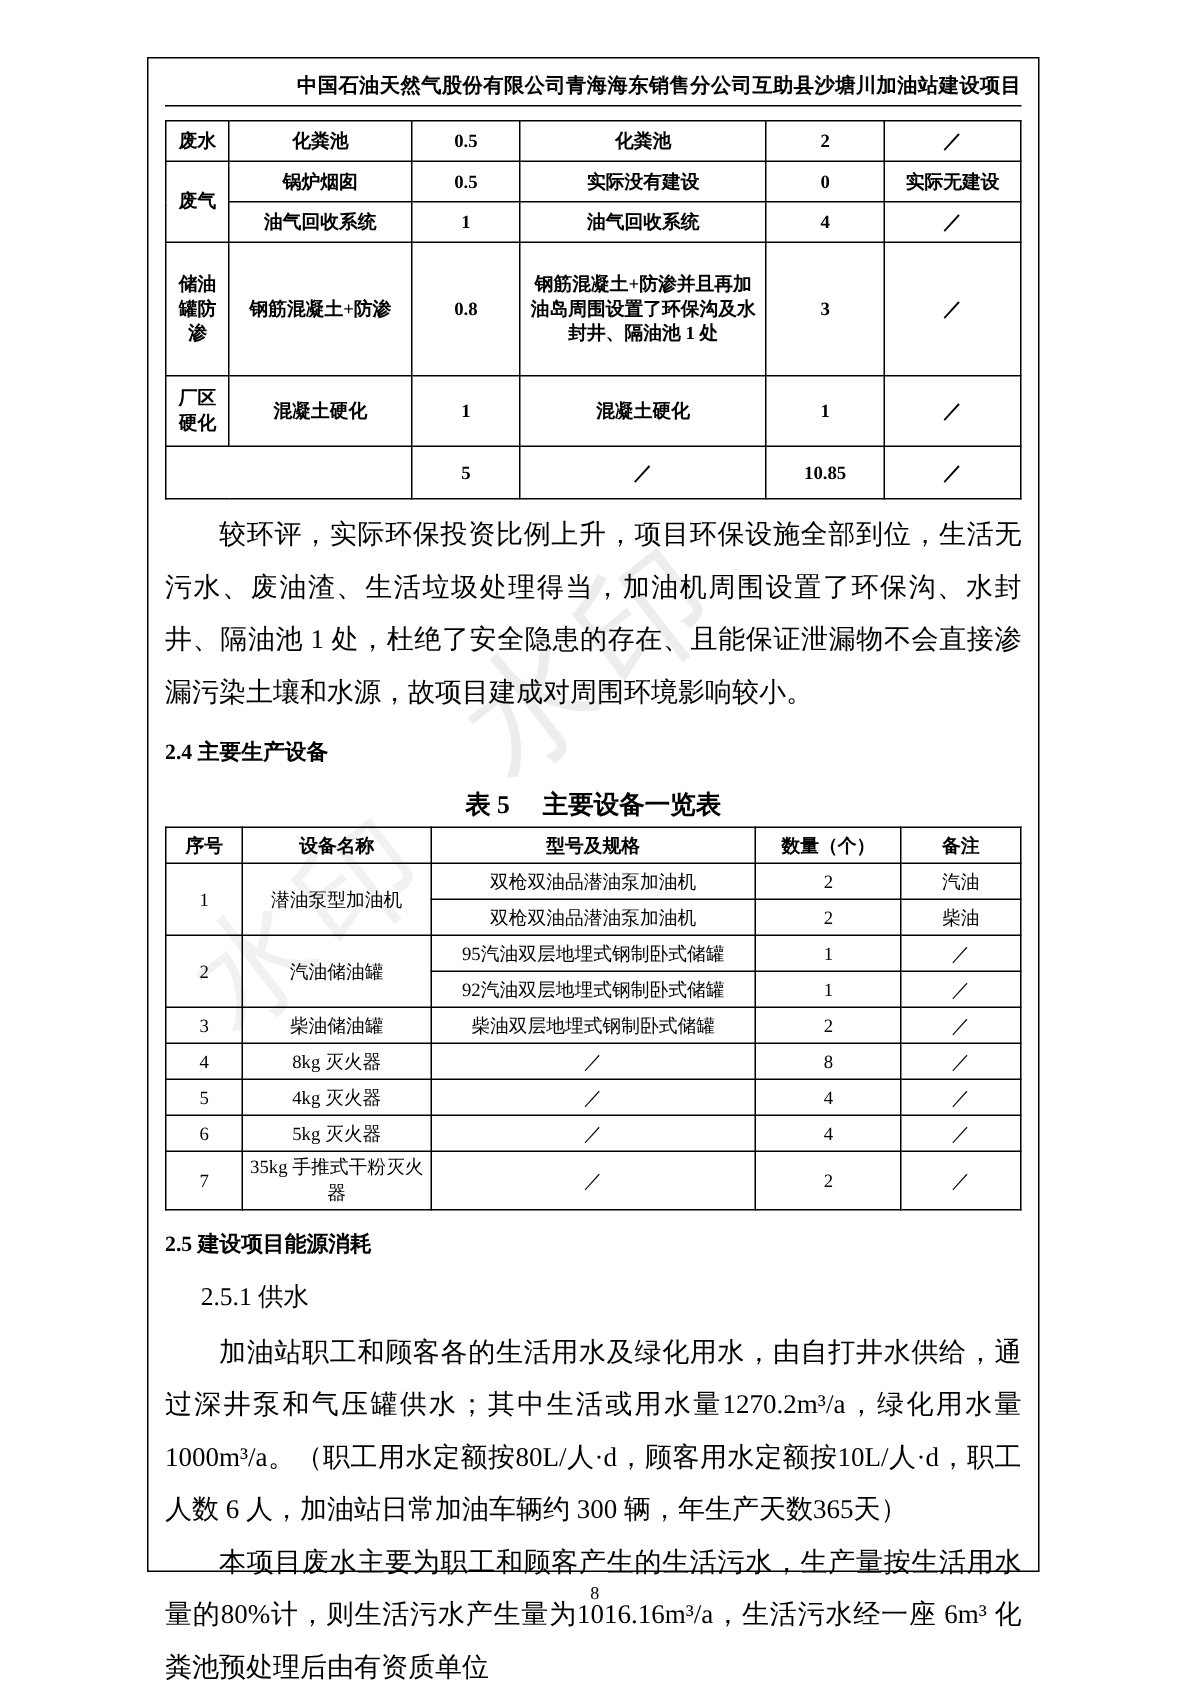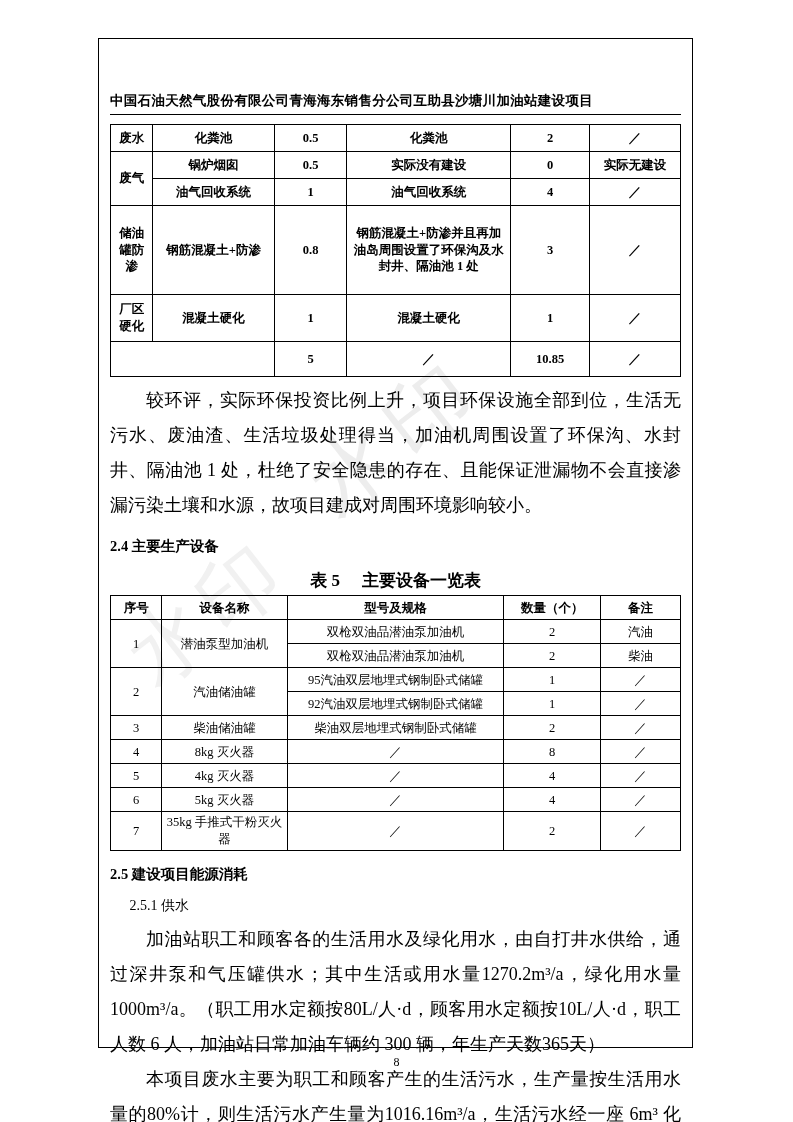--- a/index.html
+++ b/index.html
@@ -30,29 +30,28 @@
     pointer-events: none;
   }
   .content {
     position: absolute;
     left: 110px;
     top: 48px;
     width: 571px;
   }
   
   .doc-header {
-    text-align: left;
+    text-align: right;
     font-size: 13.5px;
     font-weight: bold;
     letter-spacing: 0.3px;
     padding-bottom: 4px;
     border-bottom: 1.2px solid #000;
     margin-bottom: 9px;
     font-family: "Liberation Serif", "DejaVu Serif", serif;
-    margin-top: 44px;
   }
   
   table {
     border-collapse: collapse;
     width: 100%;
     font-size: 12.5px;
     font-family: "Liberation Serif", "DejaVu Serif", serif;
   }
   table td, table th {
     border: 1px solid #000;
@@ -80,21 +79,21 @@
   p.indent {
     text-indent: 2em;
   }
   .sec-title {
     font-size: 14.5px;
     font-weight: bold;
     margin: 10px 0 2px 0;
     line-height: 1.8;
   }
   .sub-title {
-    font-size: 14px;
+    font-size: 17px;
     margin: 6px 0 2px 0;
     text-indent: 1.4em;
     line-height: 1.9;
   }
   .tbl-caption {
     text-align: center;
     font-size: 17px;
     font-weight: bold;
     margin: 10px 0 3px 0;
   }

